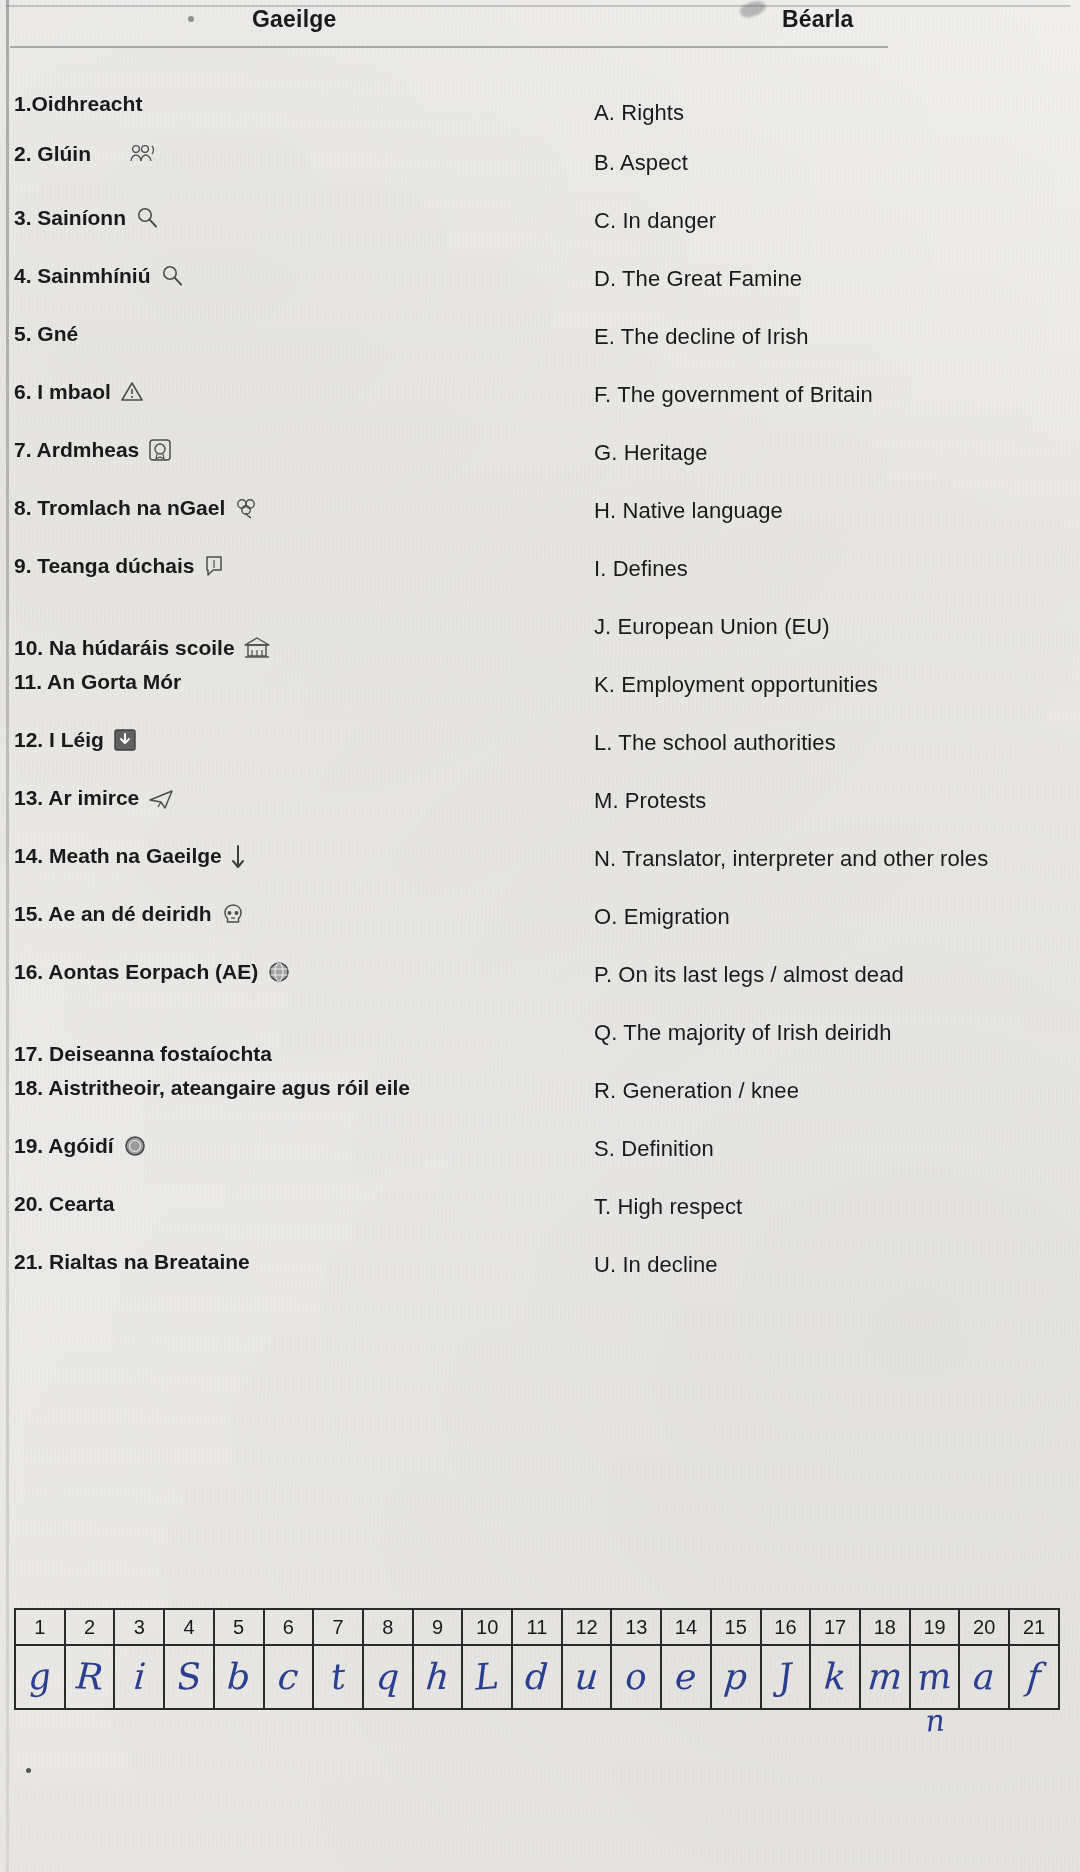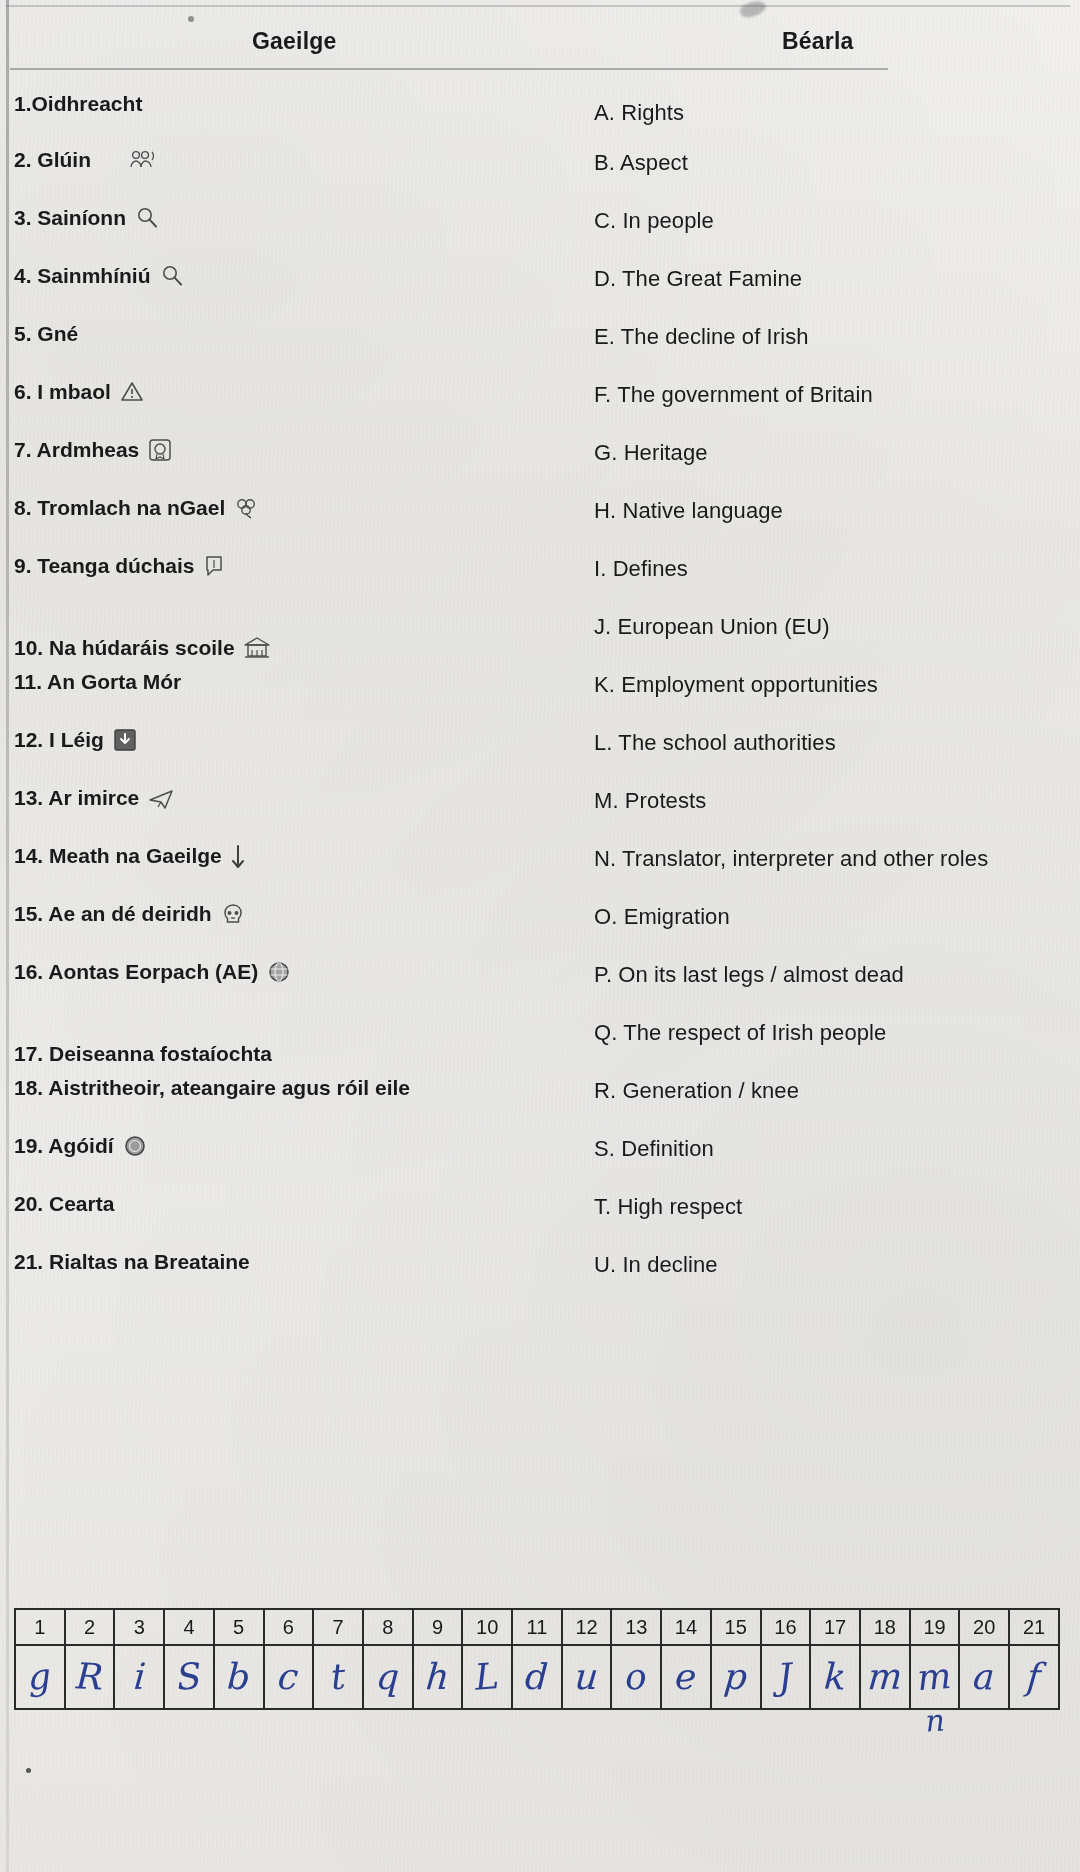--- a/index.html
+++ b/index.html
@@ -49,21 +49,21 @@
 
   .content {
     position: absolute;
     left: 0; top: 0;
     width: 1080px;
   }
 
   
   .head {
     position: absolute;
-    top: 24px;
+    top: 2px;
     left: 0;
     width: 900px;
     height: 46px;
   }
   .head .h-ga {
     position: absolute;
     left: 252px;
     top: 4px;
     font-weight: bold;
     font-size: 23px;
@@ -215,21 +215,21 @@
   <div class="head">
     <div class="h-ga">Gaeilge</div>
     <div class="h-be">Béarla</div>
     <div class="rule"></div>
   </div>
 
   <div class="col-ga" id="ga-col">
       <div class="ga-item" style="top: 16px; left: 0px;">
         <span>1.Oidhreacht</span>
       </div>
-      <div class="ga-item" style="top: 72px; left: 0px; gap: 38px;">
+      <div class="ga-item" style="top: 66px; left: 0px; gap: 38px;">
         <span>2. Glúin</span>
         <span class="gly">
           <svg width="26" height="22" viewBox="0 0 26 22">
             <circle cx="7" cy="7" r="3.4" fill="none" stroke="#333" stroke-width="1.4"></circle>
             <circle cx="16" cy="7" r="3.4" fill="none" stroke="#333" stroke-width="1.4"></circle>
             <path d="M2 19c0-4 3.5-6 5-6s5 2 5 6" fill="none" stroke="#333" stroke-width="1.4"></path>
             <path d="M12 19c0-4 3-6 4.5-6S22 15 22 19" fill="none" stroke="#333" stroke-width="1.4"></path>
             <path d="M23 4c2 2 2 6 0 8" fill="none" stroke="#333" stroke-width="1.3"></path>
           </svg>
         </span>
@@ -374,35 +374,35 @@
       <div class="ga-item" style="top: 1116px; left: 0px;">
         <span>20. Cearta</span>
       </div>
       <div class="ga-item" style="top: 1174px; left: 0px;">
         <span>21. Rialtas na Breataine</span>
       </div>
     </div>
   <div class="col-be" id="be-col">
       <div class="be-item" style="top: 24px; left: 0px;">A. Rights</div>
       <div class="be-item" style="top: 74px; left: 0px;">B. Aspect</div>
-      <div class="be-item" style="top: 132px; left: 0px;">C. In people</div>
+      <div class="be-item" style="top: 132px; left: 0px;">C. In danger</div>
       <div class="be-item" style="top: 190px; left: 0px;">D. The Great Famine</div>
       <div class="be-item" style="top: 248px; left: 0px;">E. The decline of Irish</div>
       <div class="be-item" style="top: 306px; left: 0px;">F. The government of Britain</div>
       <div class="be-item" style="top: 364px; left: 0px;">G. Heritage</div>
       <div class="be-item" style="top: 422px; left: 0px;">H. Native language</div>
       <div class="be-item" style="top: 480px; left: 0px;">I. Defines</div>
       <div class="be-item" style="top: 538px; left: 0px;">J. European Union (EU)</div>
       <div class="be-item" style="top: 596px; left: 0px;">K. Employment opportunities</div>
       <div class="be-item" style="top: 654px; left: 0px;">L. The school authorities</div>
       <div class="be-item" style="top: 712px; left: 0px;">M. Protests</div>
       <div class="be-item" style="top: 770px; left: 0px;">N. Translator, interpreter and other roles</div>
       <div class="be-item" style="top: 828px; left: 0px;">O. Emigration</div>
       <div class="be-item" style="top: 886px; left: 0px;">P. On its last legs / almost dead</div>
-      <div class="be-item" style="top: 944px; left: 0px;">Q. The respect of Irish people</div>
+      <div class="be-item" style="top: 944px; left: 0px;">Q. The majority of Irish deiridh</div>
       <div class="be-item" style="top: 1002px; left: 0px;">R. Generation / knee</div>
       <div class="be-item" style="top: 1060px; left: 0px;">S. Definition</div>
       <div class="be-item" style="top: 1118px; left: 0px;">T. High respect</div>
       <div class="be-item" style="top: 1176px; left: 0px;">U. In decline</div>
     </div>
 
   <div class="grid-wrap">
     <table class="answers">
       <tbody>
           <tr id="grid-nums">

